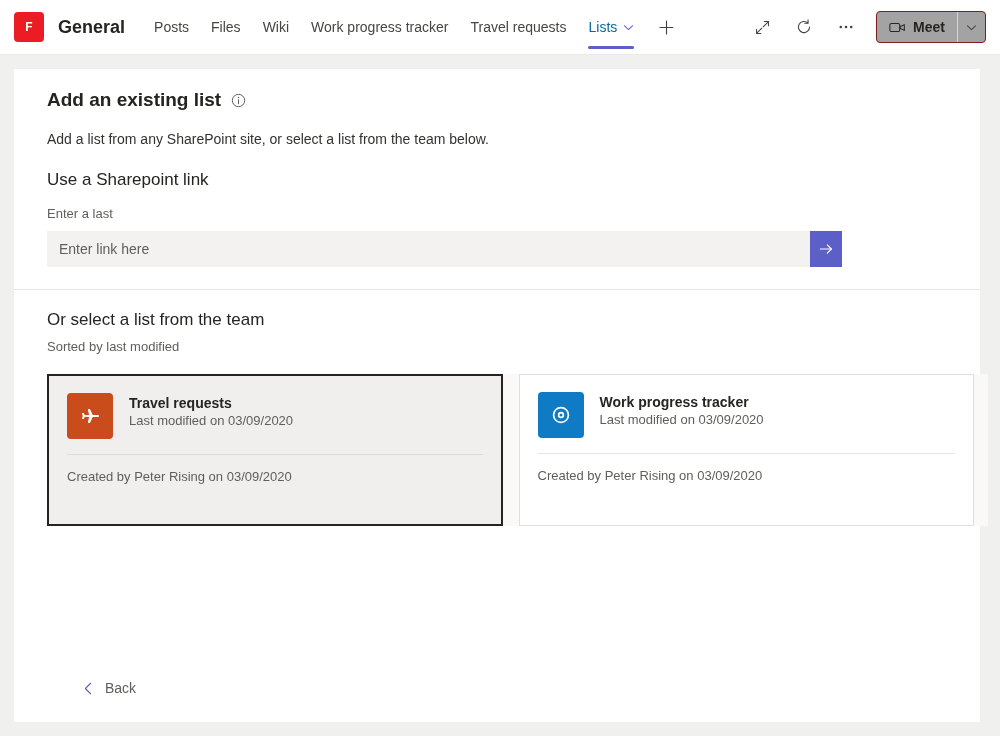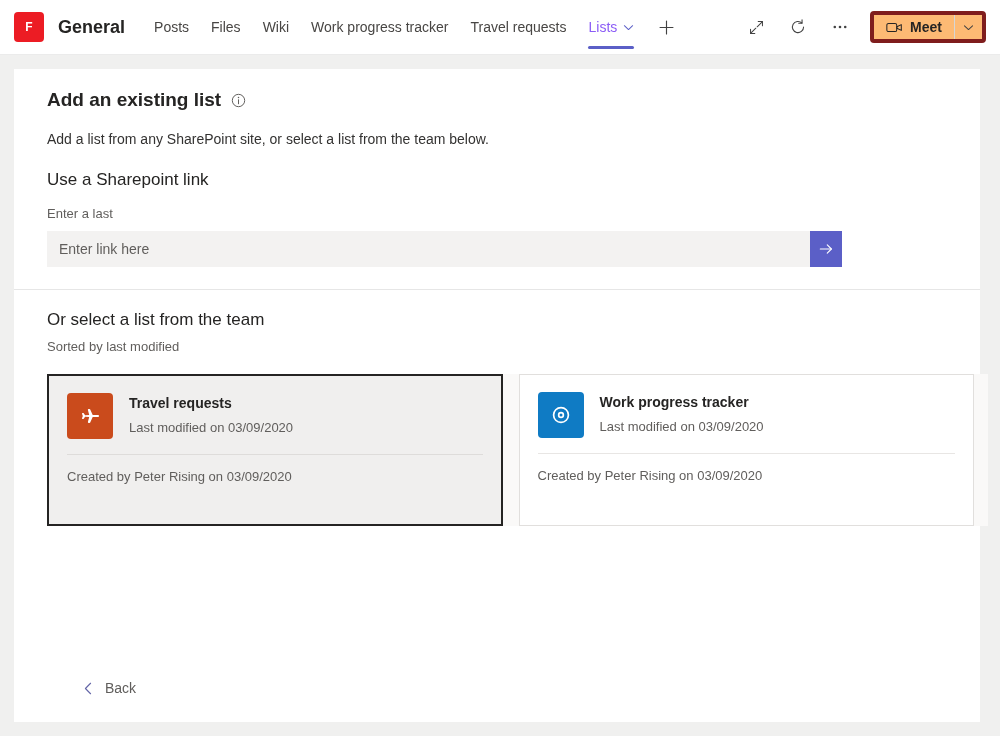--- a/index.html
+++ b/index.html
@@ -52,21 +52,21 @@
     position: relative;
     font-size: 14px;
     color: #484644;
     padding: 0 11px;
     height: 55px;
     display: flex;
     align-items: center;
     white-space: nowrap;
     cursor: pointer;
   }
-  .tab.active { color: #8b5cf6; }
+  .tab.active { color: #0369a1; }
   .tab.active .tab-underline {
     position: absolute;
     left: 11px; right: 11px;
     bottom: 6px;
     height: 3px;
     border-radius: 2px;
     background: #5b5fc7;
   }
   .tab .chev {
     margin-left: 6px;
@@ -95,25 +95,25 @@
     align-items: center;
     justify-content: center;
     color: #424242;
     cursor: pointer;
     border-radius: 4px;
     margin: 0 4px;
   }
   .meet-btn {
     display: flex;
     align-items: center;
-    border: 4px solid #7f1d1d;
+    border: 1px solid #7f1d1d;
     border-radius: 4px;
     height: 32px;
     margin-left: 8px;
-    background: #fdba74;
+    background: #a3a3a3;
     overflow: hidden;
   }
   .meet-main {
     display: flex;
     align-items: center;
     gap: 7px;
     padding: 0 12px;
     height: 100%;
     font-size: 14px;
     font-weight: 600;
@@ -260,21 +260,21 @@
     align-items: center;
     justify-content: center;
   }
   .card-texts { padding-top: 2px; }
   .card-title {
     font-size: 14px;
     font-weight: 700;
     color: #252423;
   }
   .card-modified {
-    margin-top: 9px;
+    margin-top: 2px;
     font-size: 13px;
     color: #605e5c;
   }
   .card-sep { height: 1px; background: #e8e6e4; margin: 0 18px; }
   .list-card.selected .card-sep { background: #dedcda; }
   .card-created {
     padding: 14px 18px 40px 18px;
     font-size: 13px;
     color: #605e5c;
   }

